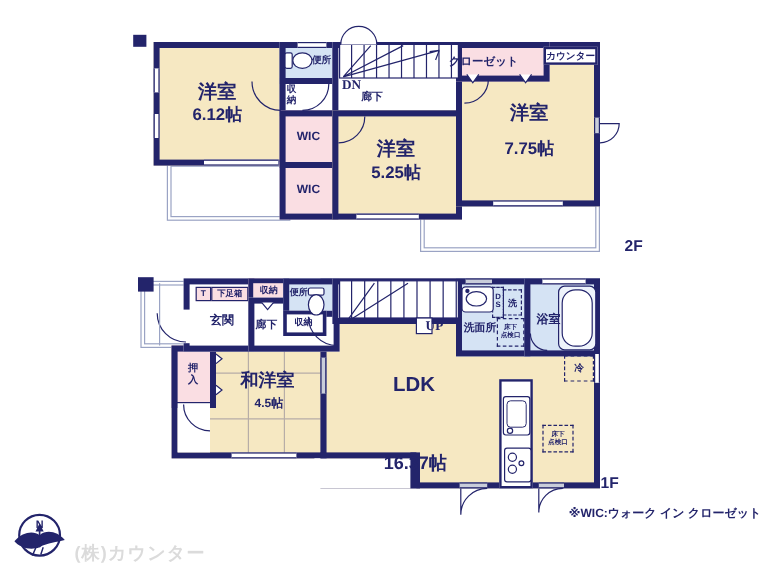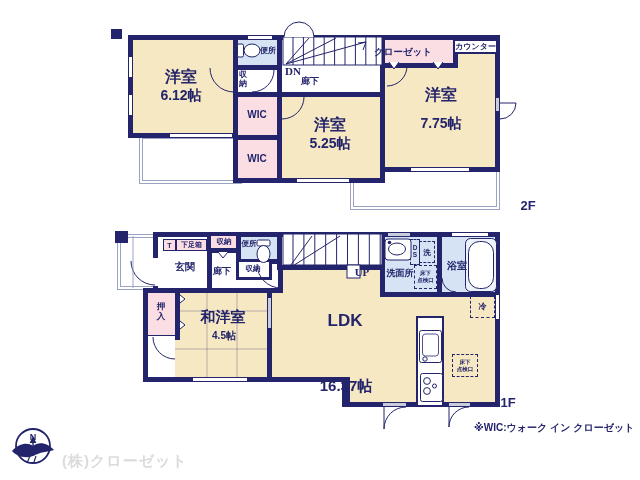--- a/index.html
+++ b/index.html
@@ -208,16 +208,16 @@
   <div class="lbl" style="left:400px;top:273px;font-size:9px;">洗面所</div>
   <div class="lbl" style="left:457px;top:266px;font-size:10px;">浴室</div>
   <div class="lbl-v" style="left:161px;top:312px;width:10px;font-size:8.5px;">押入</div>
   <div class="lbl" style="left:223px;top:317px;font-size:15px;">和洋室</div>
   <div class="lbl" style="left:224px;top:336px;font-size:10px;">4.5帖</div>
   <div class="lbl" style="left:345px;top:321px;font-size:17px;">LDK</div>
   <div class="lbl" style="left:346px;top:344px;font-size:15px;margin-top:42px;">16.37帖</div>
   <div class="lbl" style="left:508px;top:402px;font-size:13px;">1F</div>
 
   <div class="lbl" style="left:33px;top:437px;font-size:9px;">N</div>
-  <div class="lbl-left wm" style="left:62px;top:452px;font-size:15px;">(株)クローゼット</div>
+  <div class="lbl-left wm" style="left:62px;top:452px;font-size:15px;">(株)カウンター</div>
   <div class="lbl-left" style="left:474px;top:421px;font-size:10px;">※WIC:ウォーク イン クローゼット</div>
 
 </div>
 
 </body></html>

